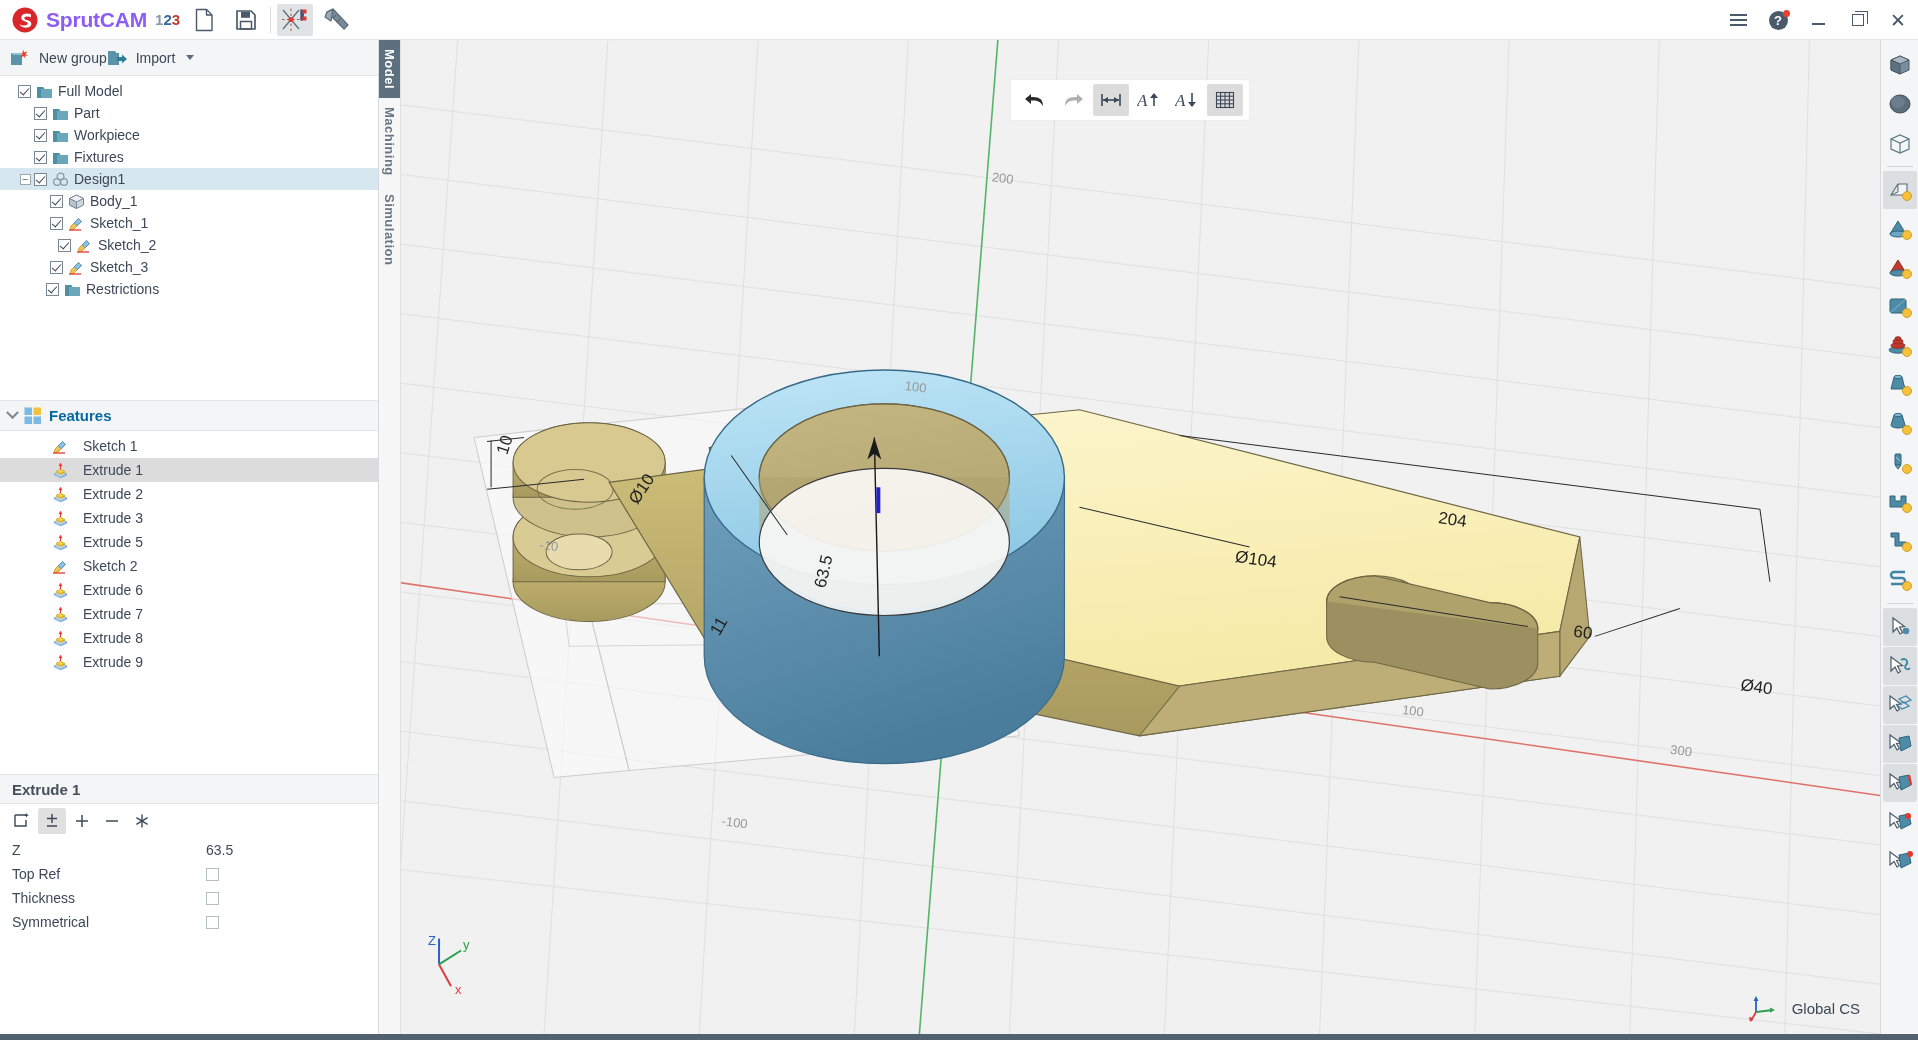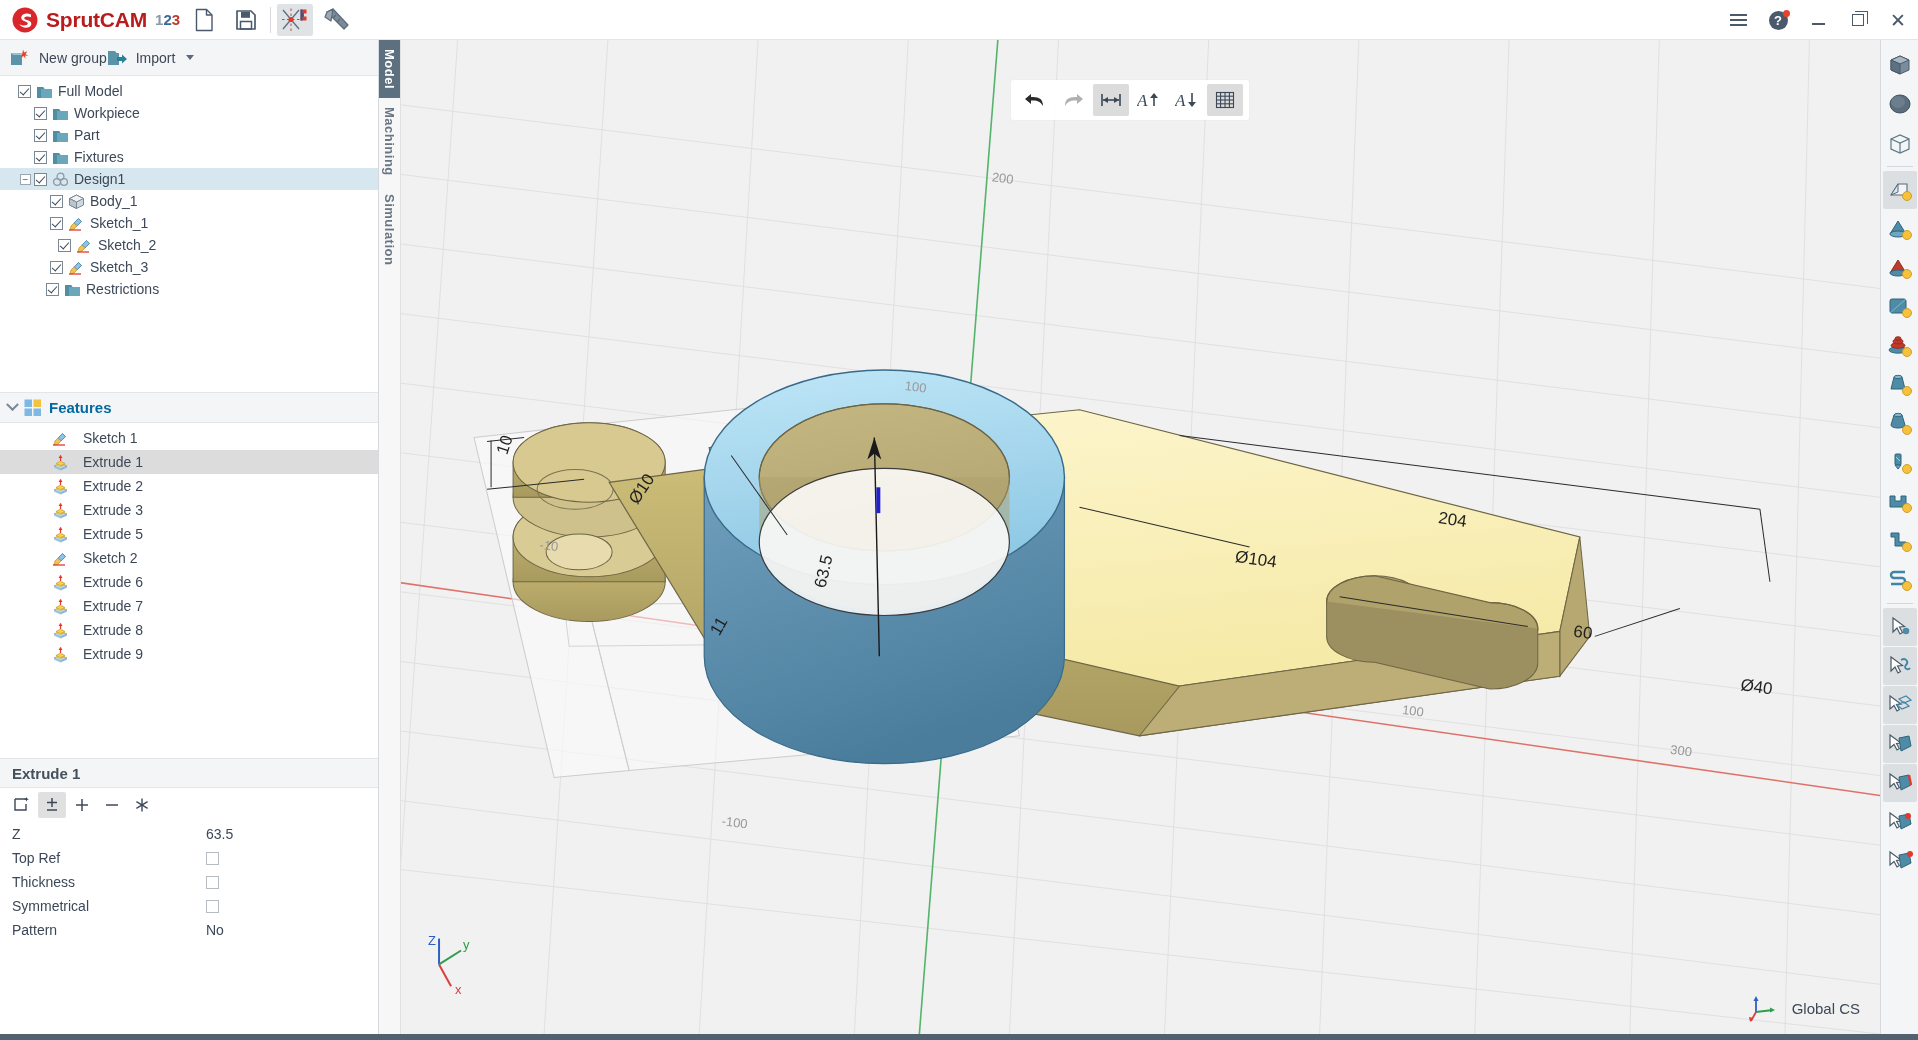--- a/index.html
+++ b/index.html
@@ -15,21 +15,21 @@
   
   .titlebar {
     height: 40px; min-height: 40px;
     background: #ffffff;
     display: flex; align-items: center;
     border-bottom: 1px solid #e2e5e9;
     position: relative;
   }
   .brand { display: flex; align-items: center; gap: 8px; padding-left: 12px; }
   .brand-logo { width: 26px; height: 26px; }
-  .brand-name { font-size: 21px; font-weight: bold; color: #b91c1c; letter-spacing: -0.2px; }
+  .brand-name { font-size: 21px; font-weight: bold; color: #8b5cf6; letter-spacing: -0.2px; }
   .brand-num { font-size: 15px; font-weight: bold; margin-left: 0; }
   .brand-num .n1 { color: #8a98a8; }
   .brand-num .n2 { color: #3a6a9a; }
   .brand-num .n3 { color: #c0392b; }
 
   .tb-btn {
     width: 36px; height: 32px; margin-left: 6px;
     display: flex; align-items: center; justify-content: center;
     border-radius: 2px; cursor: pointer;
   }
@@ -287,31 +287,31 @@
             <span class="tlabel">Full Model</span>
           </div>
           <div class="tnode" style="padding-left: 20px;">
             <span class="expander blank"></span>
             <span class="cbx on"></span>
             <span class="ticon"><svg width="17" height="15" viewBox="0 0 17 15">
                 <path d="M1 3h6l1.5 2H16v9H1z" fill="#6ba7bb"></path>
                 <path d="M1 3h6l1.5 2H1z" fill="#4f8fa4"></path>
                 <rect x="1" y="5" width="4" height="9" fill="#4f8fa4"></rect>
               </svg></span>
-            <span class="tlabel">Workpiece</span>
+            <span class="tlabel">Part</span>
           </div>
           <div class="tnode" style="padding-left: 20px;">
             <span class="expander blank"></span>
             <span class="cbx on"></span>
             <span class="ticon"><svg width="17" height="15" viewBox="0 0 17 15">
                 <path d="M1 3h6l1.5 2H16v9H1z" fill="#6ba7bb"></path>
                 <path d="M1 3h6l1.5 2H1z" fill="#4f8fa4"></path>
                 <rect x="1" y="5" width="4" height="9" fill="#4f8fa4"></rect>
               </svg></span>
-            <span class="tlabel">Part</span>
+            <span class="tlabel">Workpiece</span>
           </div>
           <div class="tnode" style="padding-left: 20px;">
             <span class="expander blank"></span>
             <span class="cbx on"></span>
             <span class="ticon"><svg width="17" height="15" viewBox="0 0 17 15">
                 <path d="M1 3h6l1.5 2H16v9H1z" fill="#6ba7bb"></path>
                 <path d="M1 3h6l1.5 2H1z" fill="#4f8fa4"></path>
                 <rect x="1" y="5" width="4" height="9" fill="#4f8fa4"></rect>
               </svg></span>
             <span class="tlabel">Fixtures</span>
@@ -568,26 +568,20 @@
           <div class="prow">
             <span class="pk">Thickness</span>
             <span class="pv">
               <span class="pbox"></span>
             </span>
           </div>
           <div class="prow">
             <span class="pk">Symmetrical</span>
             <span class="pv">
               <span class="pbox"></span>
-            </span>
-          </div>
-          <div class="prow">
-            <span class="pk">Pattern</span>
-            <span class="pv">
-              <span>No</span>
             </span>
           </div>
         </div>
       <div class="props-blank"></div>
     </div>
 
     <div class="viewwrap">
 
       <svg width="100%" height="100%" viewBox="0 0 1500 1000" preserveAspectRatio="none" style="position:absolute;left:0;top:0;">
         <defs>

